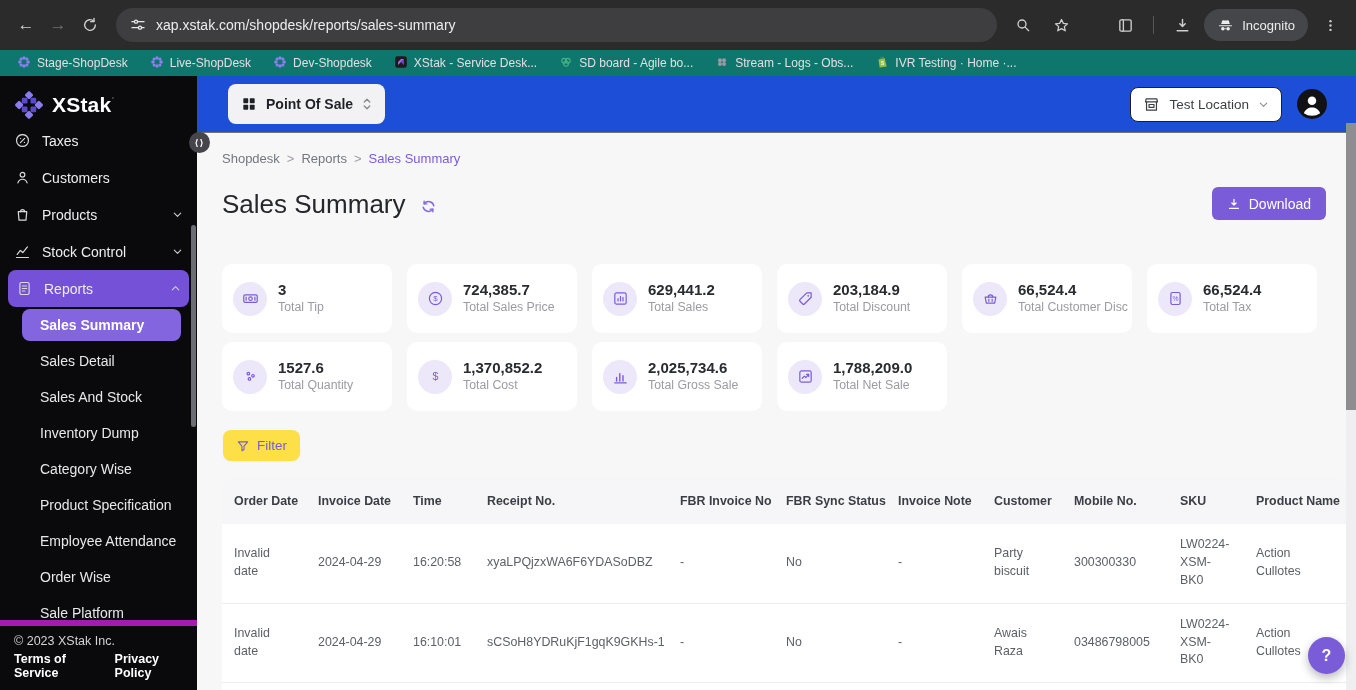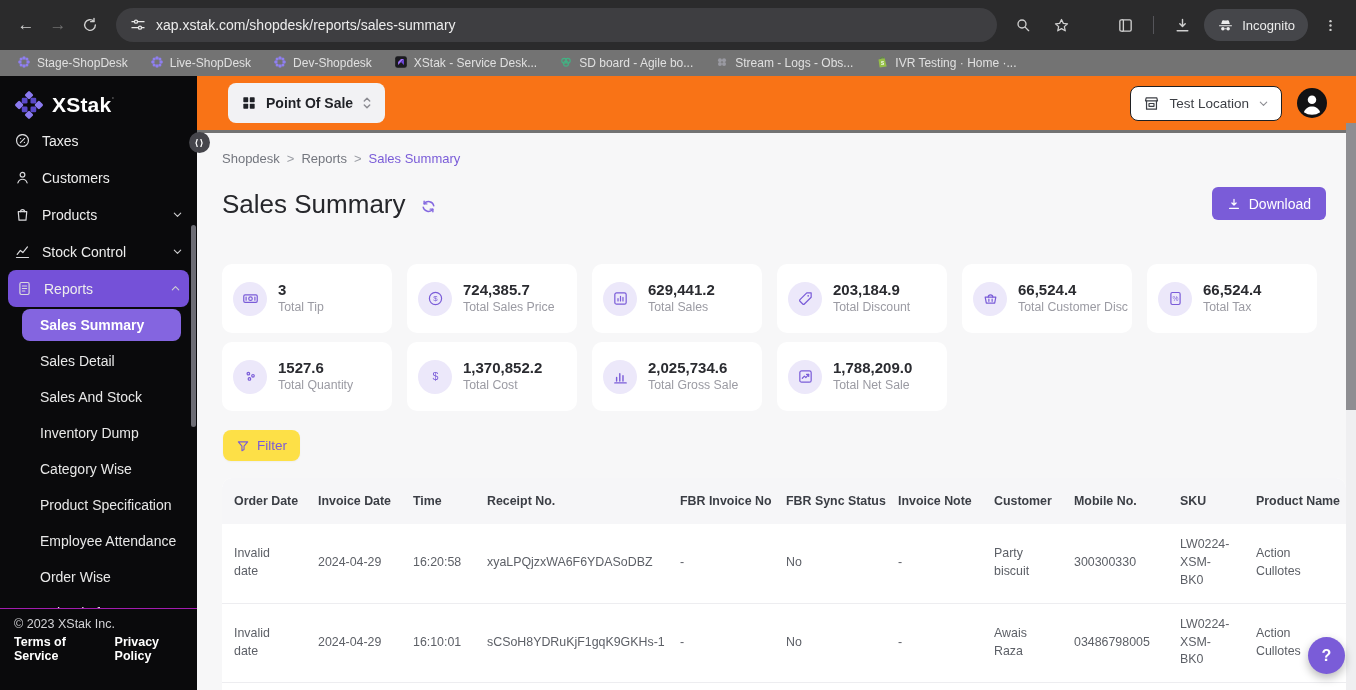--- a/index.html
+++ b/index.html
@@ -13,21 +13,21 @@
   .tb-btn{width:32px;height:32px;border-radius:50%;display:flex;align-items:center;
     justify-content:center;color:#cfcfcf;font-size:17px;flex:0 0 auto}
   .tb-btn.disabled{color:#6f6f6f}
   .urlbar{flex:1;max-width:905px;height:34px;background:#3e3e41;border-radius:17px;
     display:flex;align-items:center;gap:10px;padding:0 14px;margin:16px 10px;color:#e8e8e8}
   .url-text{font-size:14px;color:#ececec;white-space:nowrap;overflow:hidden}
   .tb-right{display:flex;align-items:center;gap:6px;margin-left:auto}
   .tb-sep{width:1px;height:18px;background:#55555a;margin:0 6px}
   .incog-pill{height:32px;background:#45464a;border-radius:16px;display:flex;align-items:center;
     gap:8px;padding:0 13px;color:#ececec;font-size:13px;font-weight:500}
-  .bookmarks{position:absolute;top:50px;left:0;right:0;height:26px;background:#737373;
+  .bookmarks{position:absolute;top:50px;left:0;right:0;height:26px;background:#0f766e;
     display:flex;align-items:center;padding:0 8px;gap:4px;z-index:30}
   .bm{display:flex;align-items:center;gap:6px;color:#e0e0e0;font-size:12px;
     padding:2px 9px;border-radius:7px;white-space:nowrap}
 
   
   .sidebar{position:absolute;top:76px;left:0;width:197px;bottom:0;background:#0a0a0c;
     display:flex;flex-direction:column;z-index:20}
   .logo{height:58px;display:flex;align-items:center;gap:8px;padding:0 14px;flex:0 0 auto}
   .brand{color:#fff;font-size:21px;font-weight:700;letter-spacing:.2px}
   .brand sup{font-size:9px;color:#bdbdbd}
@@ -36,31 +36,31 @@
     color:#ededed;font-size:14px;font-weight:500}
   .nav-item .nicon{display:flex;color:#d9d9dc}
   .nav-item .chev{margin-left:auto;display:flex;color:#cfcfd2}
   .nav-item.active{background:#7551d8;border-radius:8px;margin:0 8px;padding:0 8px}
   .sub-item{height:36px;display:flex;align-items:center;padding:0 12px 0 40px;
     color:#e8e8e8;font-size:14px;font-weight:500}
   .sub-item.active{background:#8465e0;border-radius:8px;height:32px;margin:2px 16px 2px 22px;
     padding:0 0 0 18px;color:#fff;font-weight:600}
   .side-scroll{position:absolute;right:1px;top:149px;width:5px;height:202px;
     background:#6d6d75;border-radius:3px}
-  .side-footer{flex:0 0 auto;border-top:1px solid #a21caf;padding:8px 14px 27px;color:#d9d9d9}
+  .side-footer{flex:0 0 auto;border-top:6px solid #a21caf;padding:8px 14px 10px;color:#d9d9d9}
   .copy{font-size:12.5px;color:#d3d3d6}
   .foot-links{display:flex;gap:20px;margin-top:4px}
   .foot-links span{font-size:12.5px;font-weight:700;color:#fff}
   .collapse-btn{position:absolute;left:189px;top:132px;width:21px;height:21px;border-radius:50%;
     background:#45454b;color:#fff;display:flex;align-items:center;justify-content:center;
     font-size:9px;letter-spacing:1px;z-index:25;font-weight:700}
 
   
   .main{position:absolute;left:197px;top:76px;right:0;bottom:0;background:#f7f7f8}
-  .main-header{height:57px;background:#f97316;border-bottom:3px solid #737373;
+  .main-header{height:57px;background:#1d4ed8;border-bottom:1px solid #737373;
     display:flex;align-items:center;padding:0 29px 0 31px}
   .pos-btn{height:40px;background:#f2f2f4;border-radius:8px;display:flex;align-items:center;
     gap:9px;padding:0 13px;color:#1f2126;font-size:14px;font-weight:700}
   .pos-btn .sorticon{color:#8a8a90}
   .hdr-right{margin-left:auto;display:flex;align-items:center;gap:15px}
   .loc-btn{height:35px;border:1px solid #1f2023;border-radius:8px;display:flex;align-items:center;
     gap:9px;padding:0 12px;color:#3c3f45;font-size:13.5px;background:#fff}
   .loc-btn .chevd{color:#8d8d93;display:flex}
   .avatar{width:30px;height:30px;border-radius:50%;background:#121214;display:flex;
     align-items:center;justify-content:center;color:#fff}

